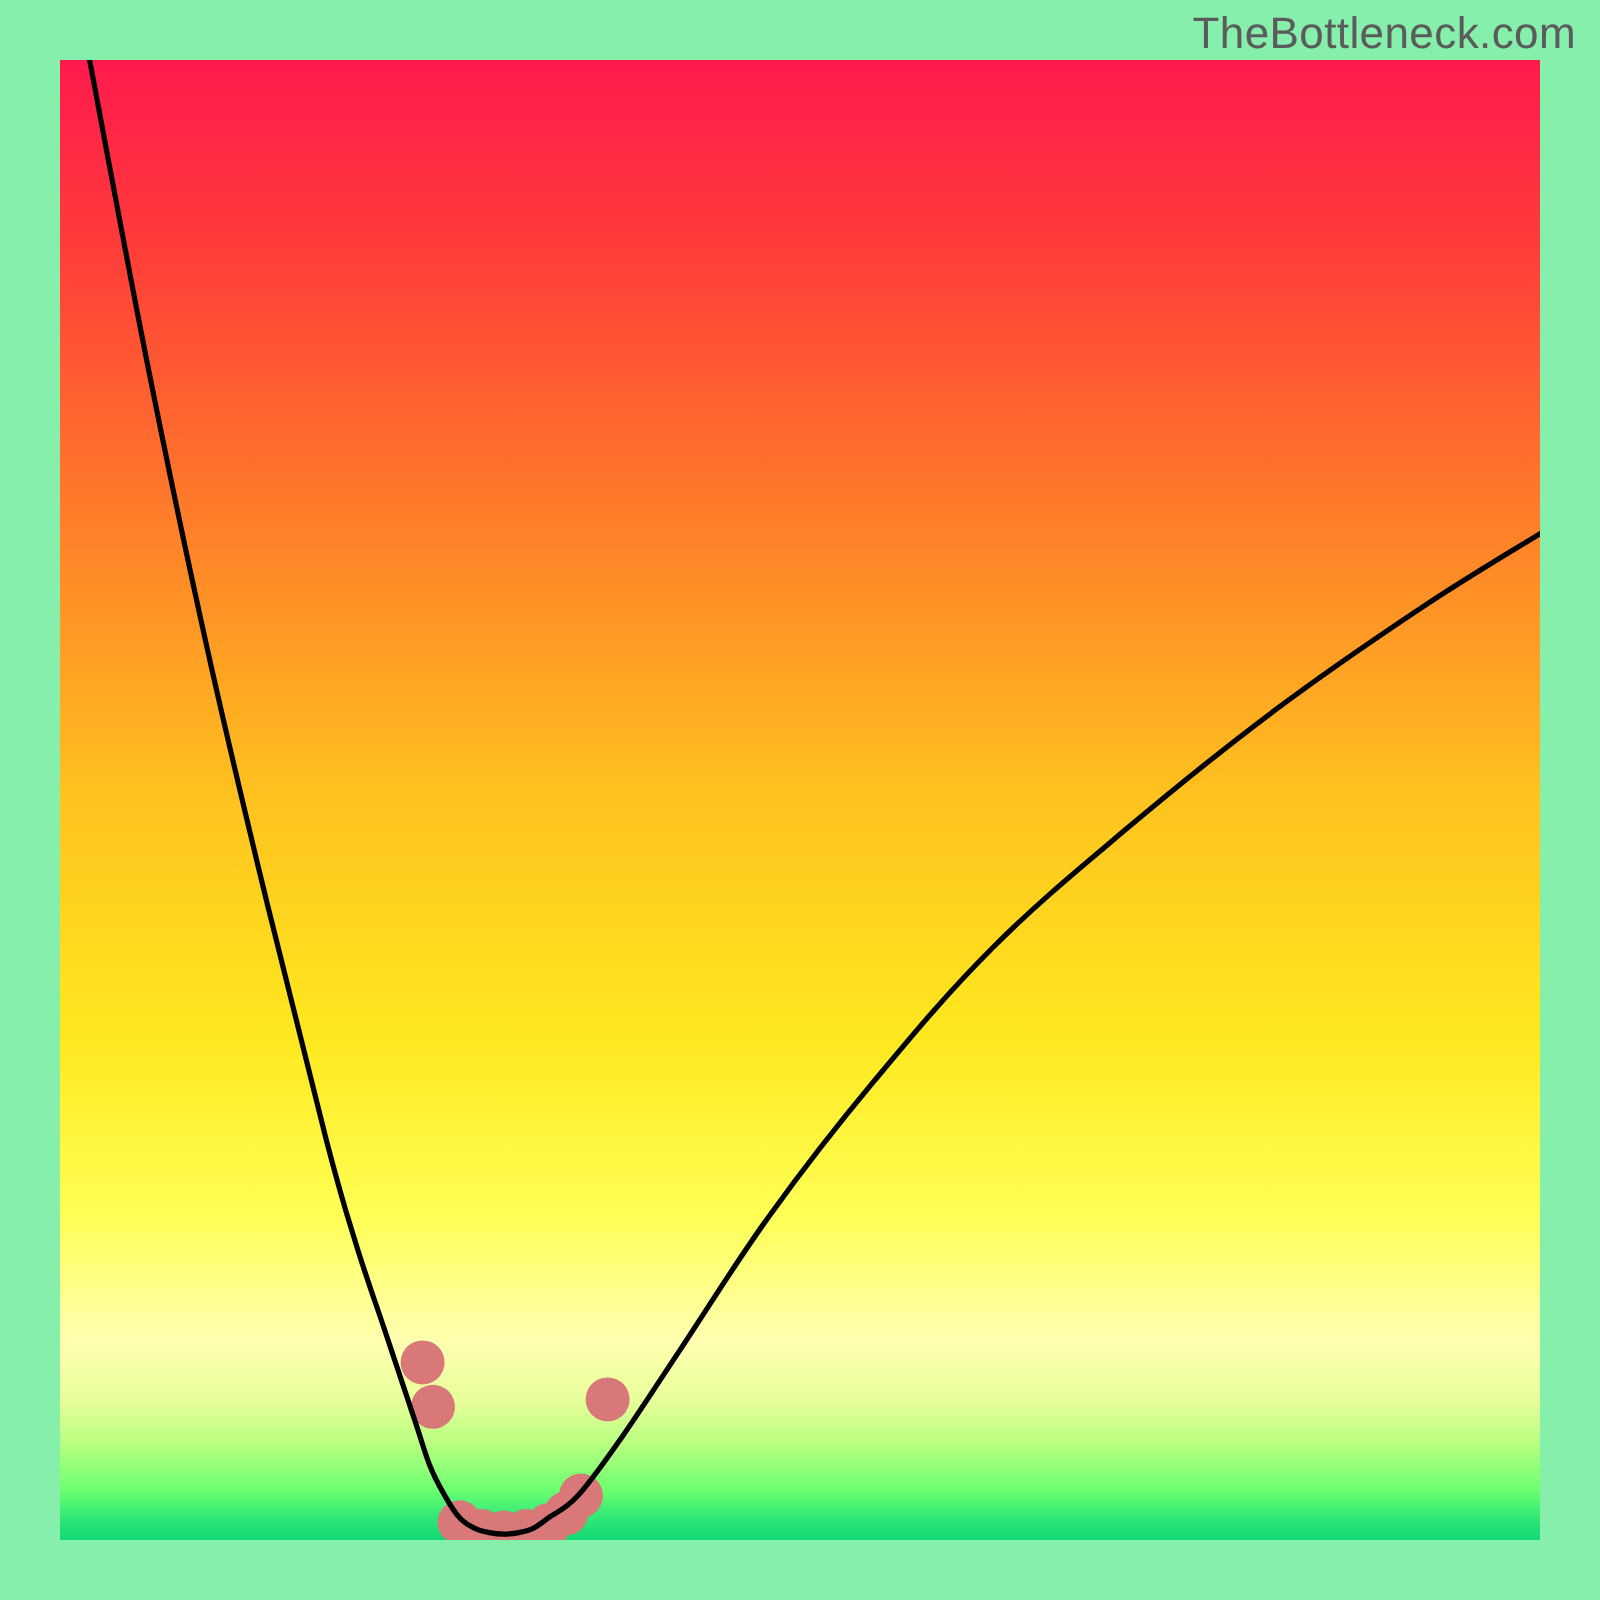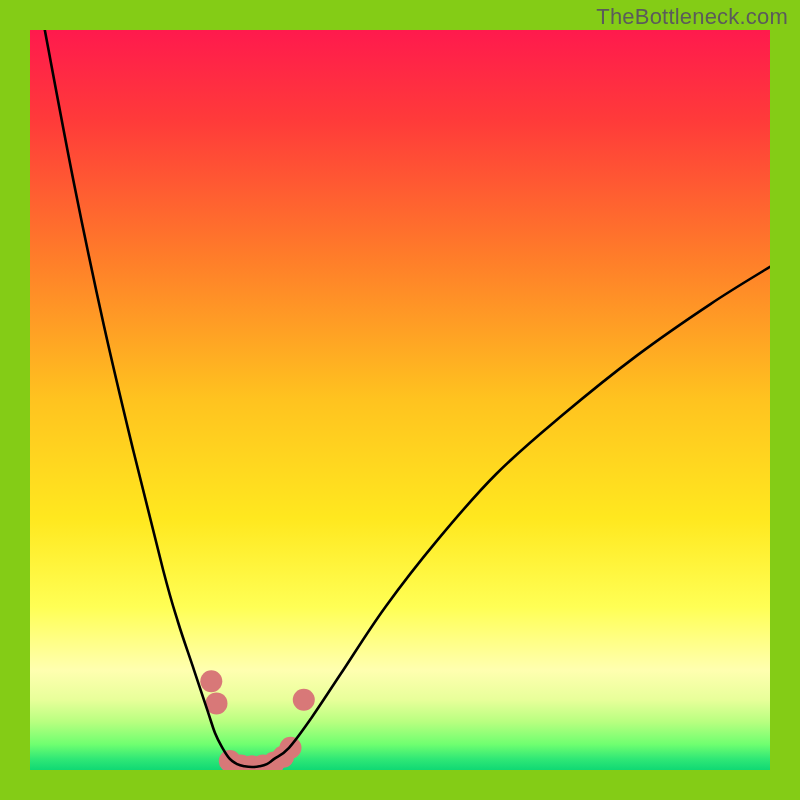--- a/index.html
+++ b/index.html
@@ -10,21 +10,21 @@
     background: #000000;
     overflow: hidden;
     font-family: Arial, Helvetica, sans-serif;
   }
   .frame {
     position: absolute;
     left: 0;
     top: 0;
     width: 800px;
     height: 800px;
-    background: #84cc16;
+    background: #86efac;
   }
   .plot {
     position: absolute;
     left: 30px;
     top: 30px;
     width: 740px;
     height: 740px;
     overflow: hidden;
   }
   .watermark {

